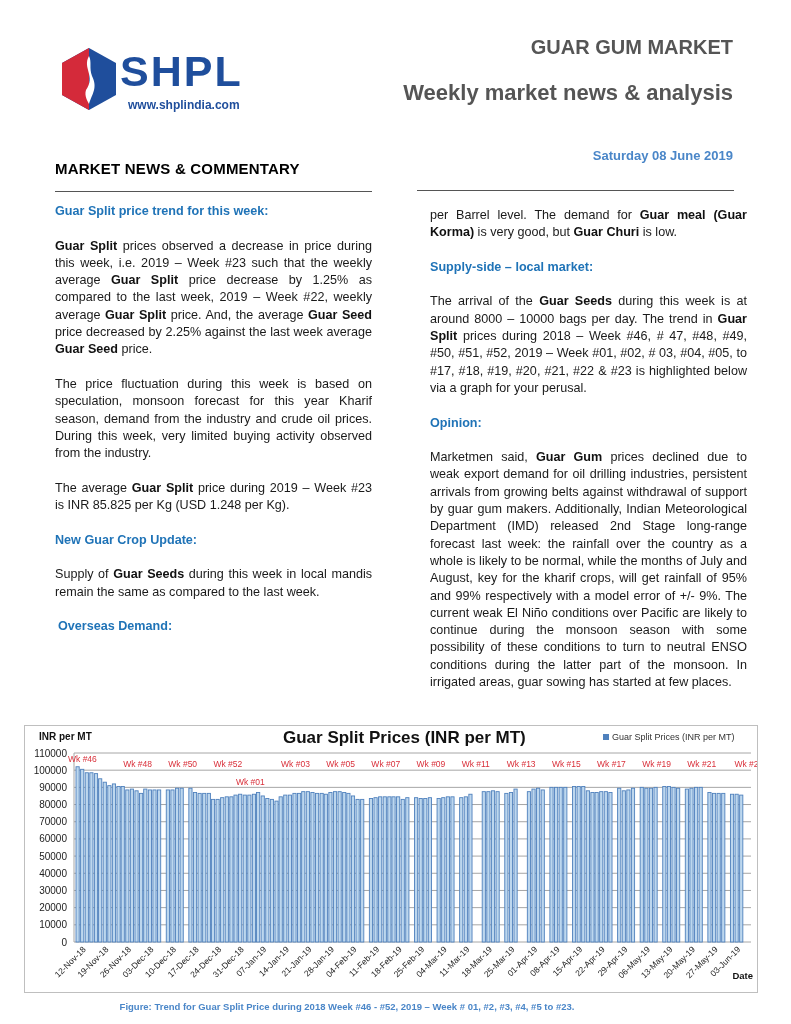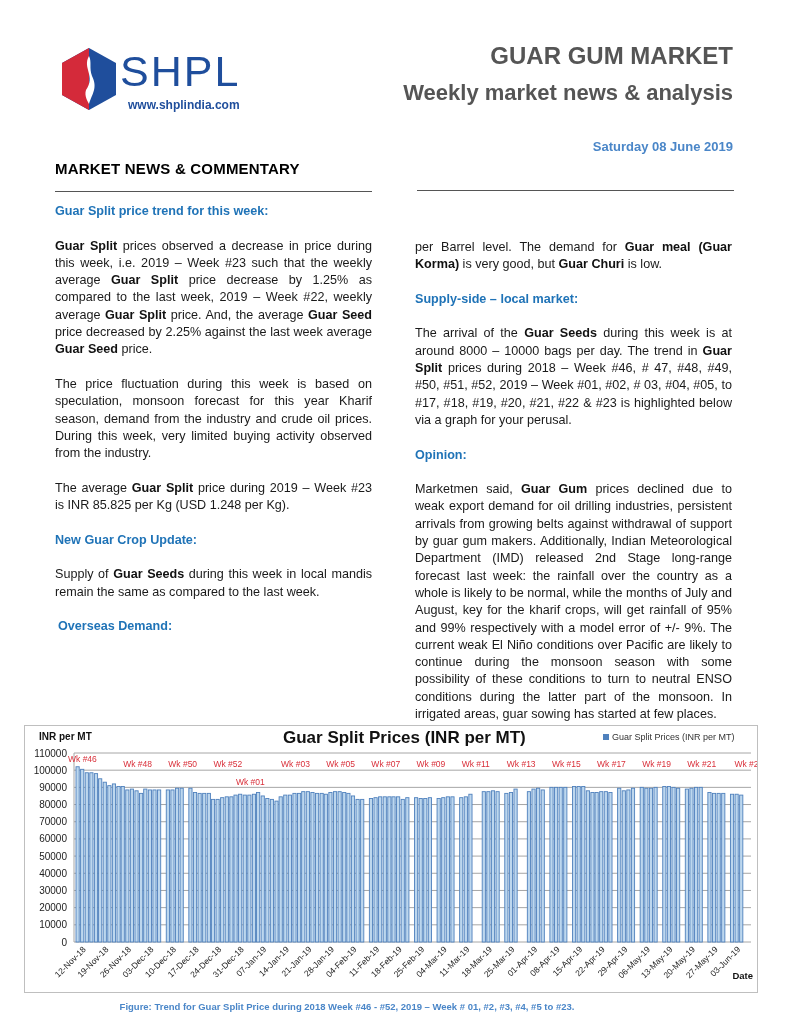--- a/index.html
+++ b/index.html
@@ -1,34 +1,34 @@
 <!DOCTYPE html>
 <html><head>
 <meta charset="utf-8">
 <style>
   html, body { margin: 0; padding: 0; background: #ffffff; }
   body { width: 791px; height: 1024px; position: relative; overflow: hidden; font-family: "Liberation Sans", "DejaVu Sans", sans-serif; color: #1a1a1a; }
 
   
   .logo { position: absolute; left: 62px; top: 46px; width: 200px; height: 70px; }
   .logo .hex { position: absolute; left: 0; top: 2px; }
-  .logo .brand { position: absolute; left: 58px; top: 4px; font-size: 43px; font-weight: normal; letter-spacing: 2px; color: #1f4e9c; line-height: 1; text-align: center; }
+  .logo .brand { position: absolute; left: 58px; top: 4px; font-size: 43px; font-weight: bold; letter-spacing: 2px; color: #1f4e9c; line-height: 1; text-align: center; }
   .logo .site { position: absolute; left: 66px; top: 52px; font-size: 12px; font-weight: bold; color: #1f4e9c; }
 
-  .title-main { position: absolute; right: 58px; top: 42px; font-size: 24px; font-weight: bold; color: #555555; text-align: left; }
+  .title-main { position: absolute; right: 58px; top: 36px; font-size: 20px; font-weight: bold; color: #555555; text-align: left; }
   .title-sub { position: absolute; right: 58px; top: 80px; font-size: 22px; font-weight: bold; color: #555555; text-align: right; }
-  .date { position: absolute; right: 58px; top: 139px; font-size: 13px; font-weight: bold; color: #4a86c8; }
+  .date { position: absolute; right: 58px; top: 148px; font-size: 13px; font-weight: bold; color: #4a86c8; }
 
   .section-title { position: absolute; left: 55px; top: 160px; font-size: 15px; font-weight: bold; color: #000000; letter-spacing: 0.2px; }
   .rule-left { position: absolute; left: 55px; top: 191px; width: 317px; height: 1px; background: #555; }
   .rule-right { position: absolute; left: 417px; top: 190px; width: 317px; height: 1px; background: #555; }
 
   .col { position: absolute; width: 317px; font-size: 12.6px; line-height: 17.3px; text-align: justify; }
   .col-left { left: 55px; top: 203px; }
-  .col-right { left: 415px; top: 207px; margin-top: 32px; }
+  .col-right { left: 430px; top: 207px; }
   .col h3 { margin: 0; font-size: 12.6px; font-weight: bold; color: #1f73b7; line-height: 17.3px; }
   .col p { margin: 0; }
   .gap { height: 17.3px; }
   .col b { font-weight: bold; color: #111; }
 
   
   .chart { position: absolute; left: 24px; top: 725px; width: 732px; height: 266px; border: 1px solid #bfbfbf; background: #fff; }
   .chart-ylabel-top { position: absolute; left: 14px; top: 5px; font-size: 10px; font-weight: bold; color: #111; }
   .chart-title { position: absolute; left: 258px; top: 2px; font-size: 17px; font-weight: bold; color: #111; }
   .chart-legend { position: absolute; left: 578px; top: 6px; font-size: 9px; color: #333; }

